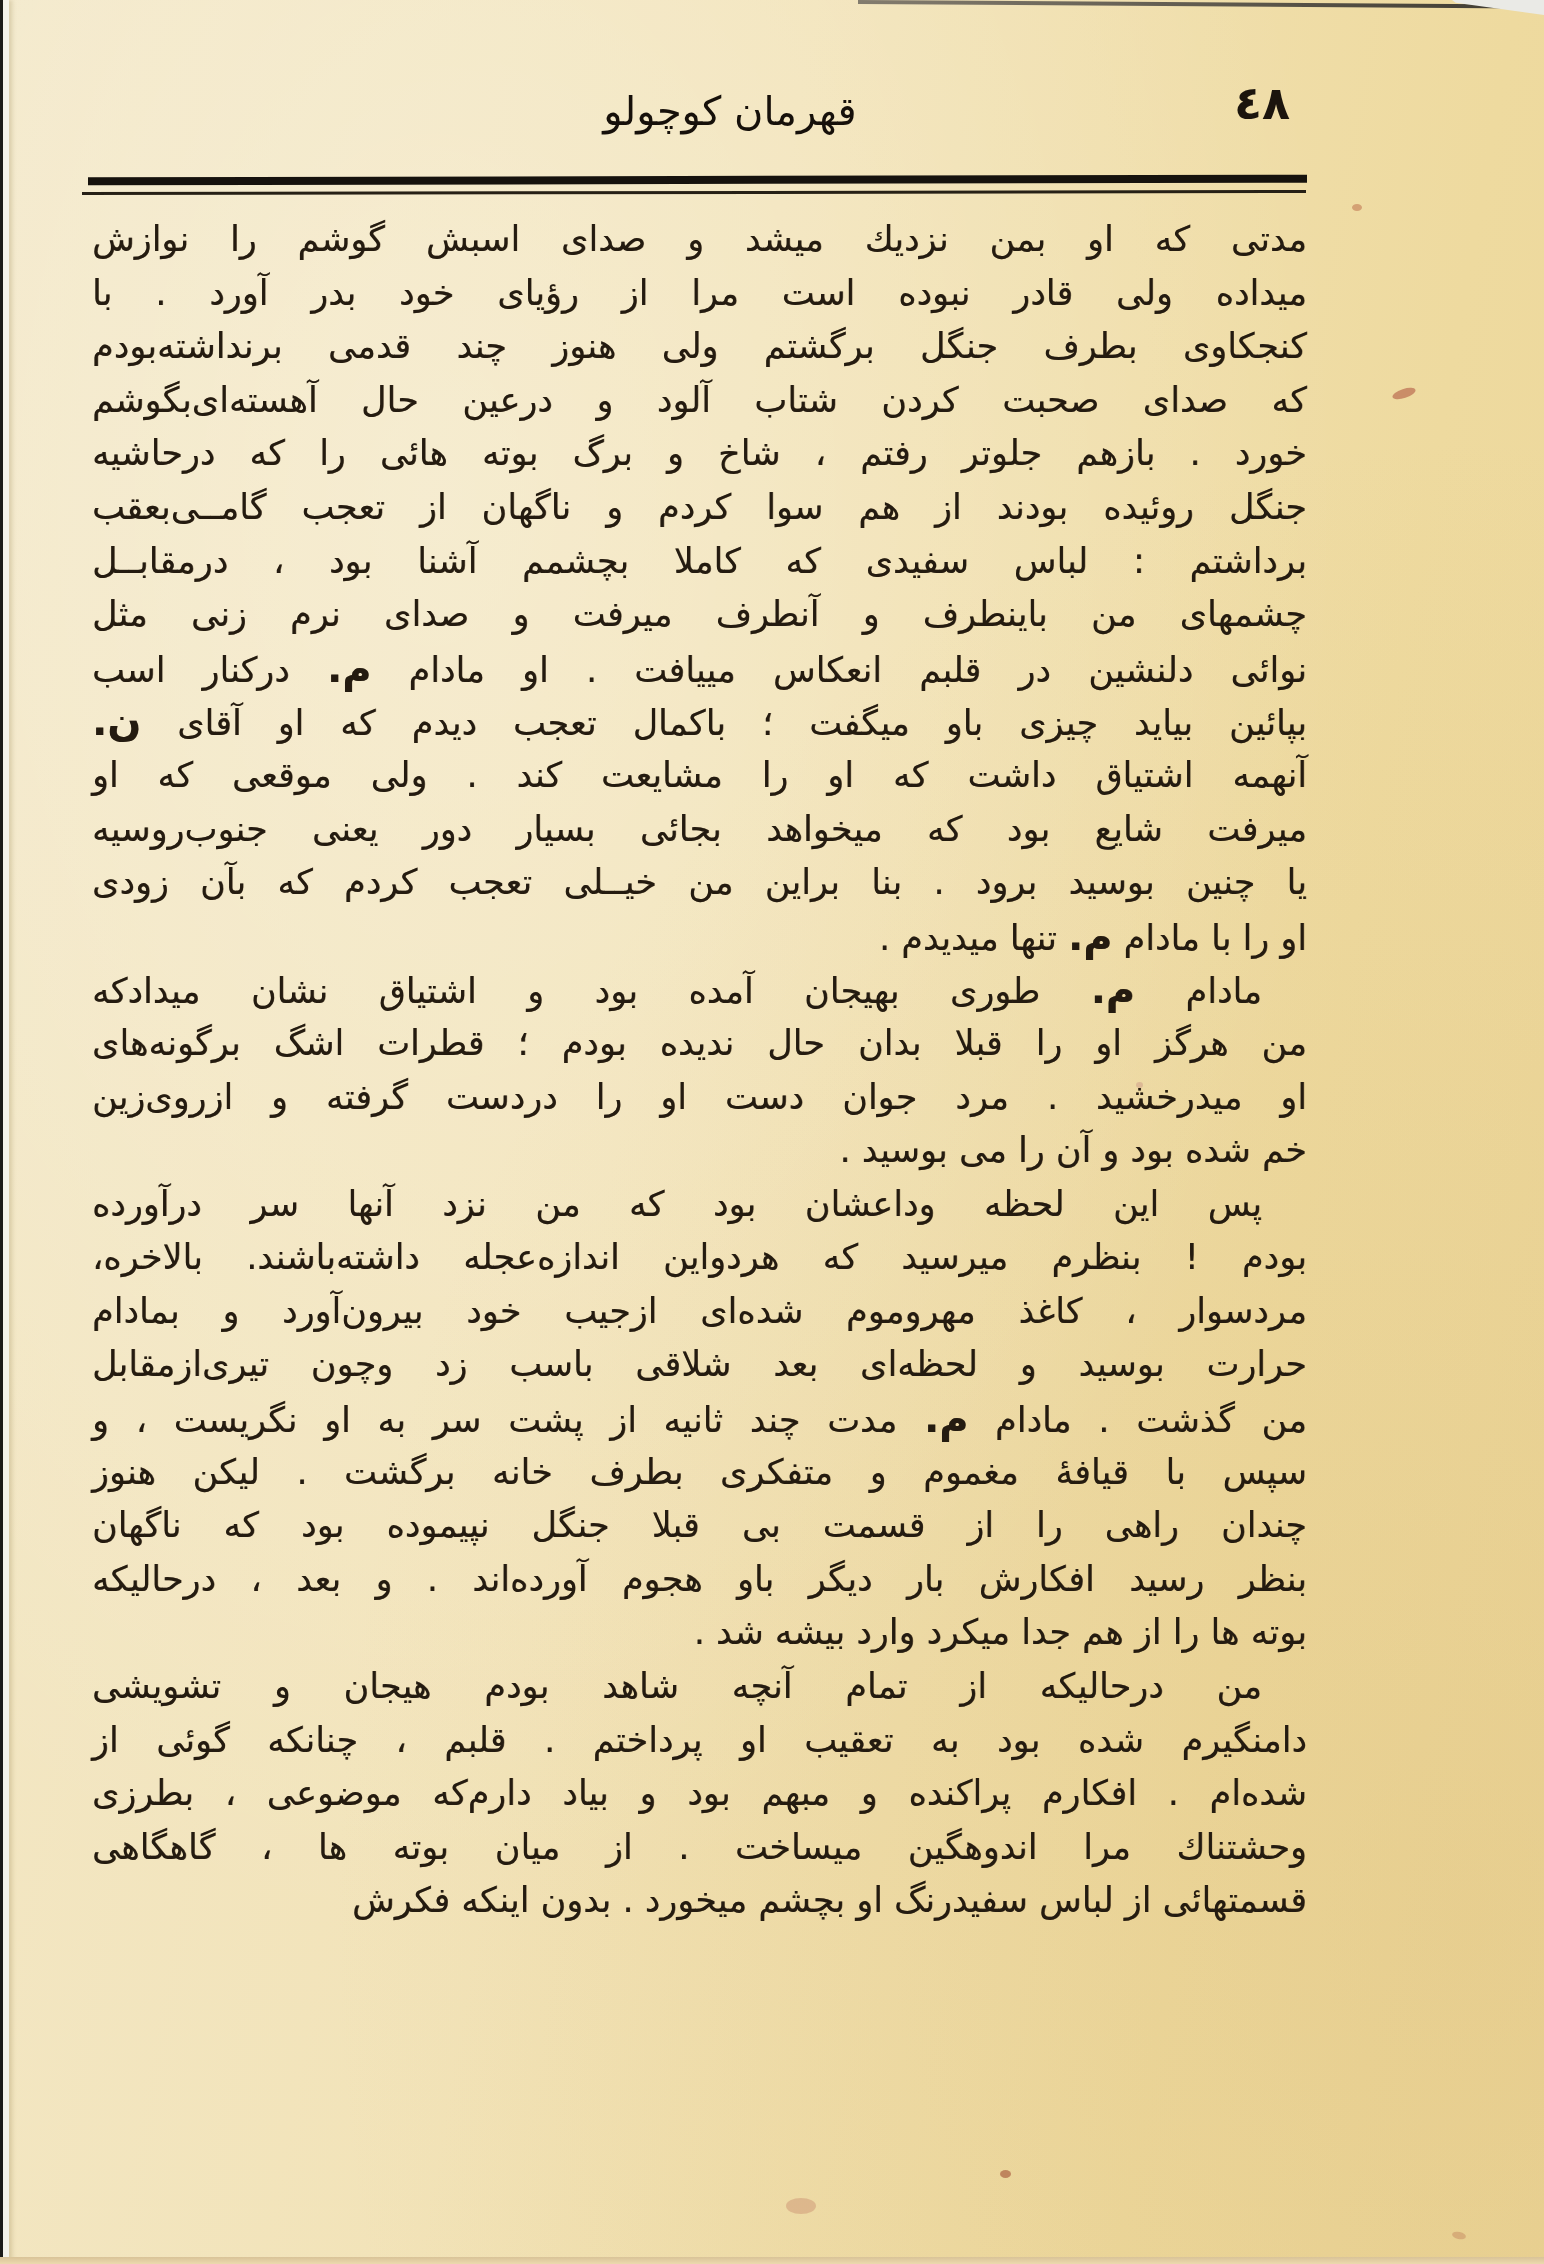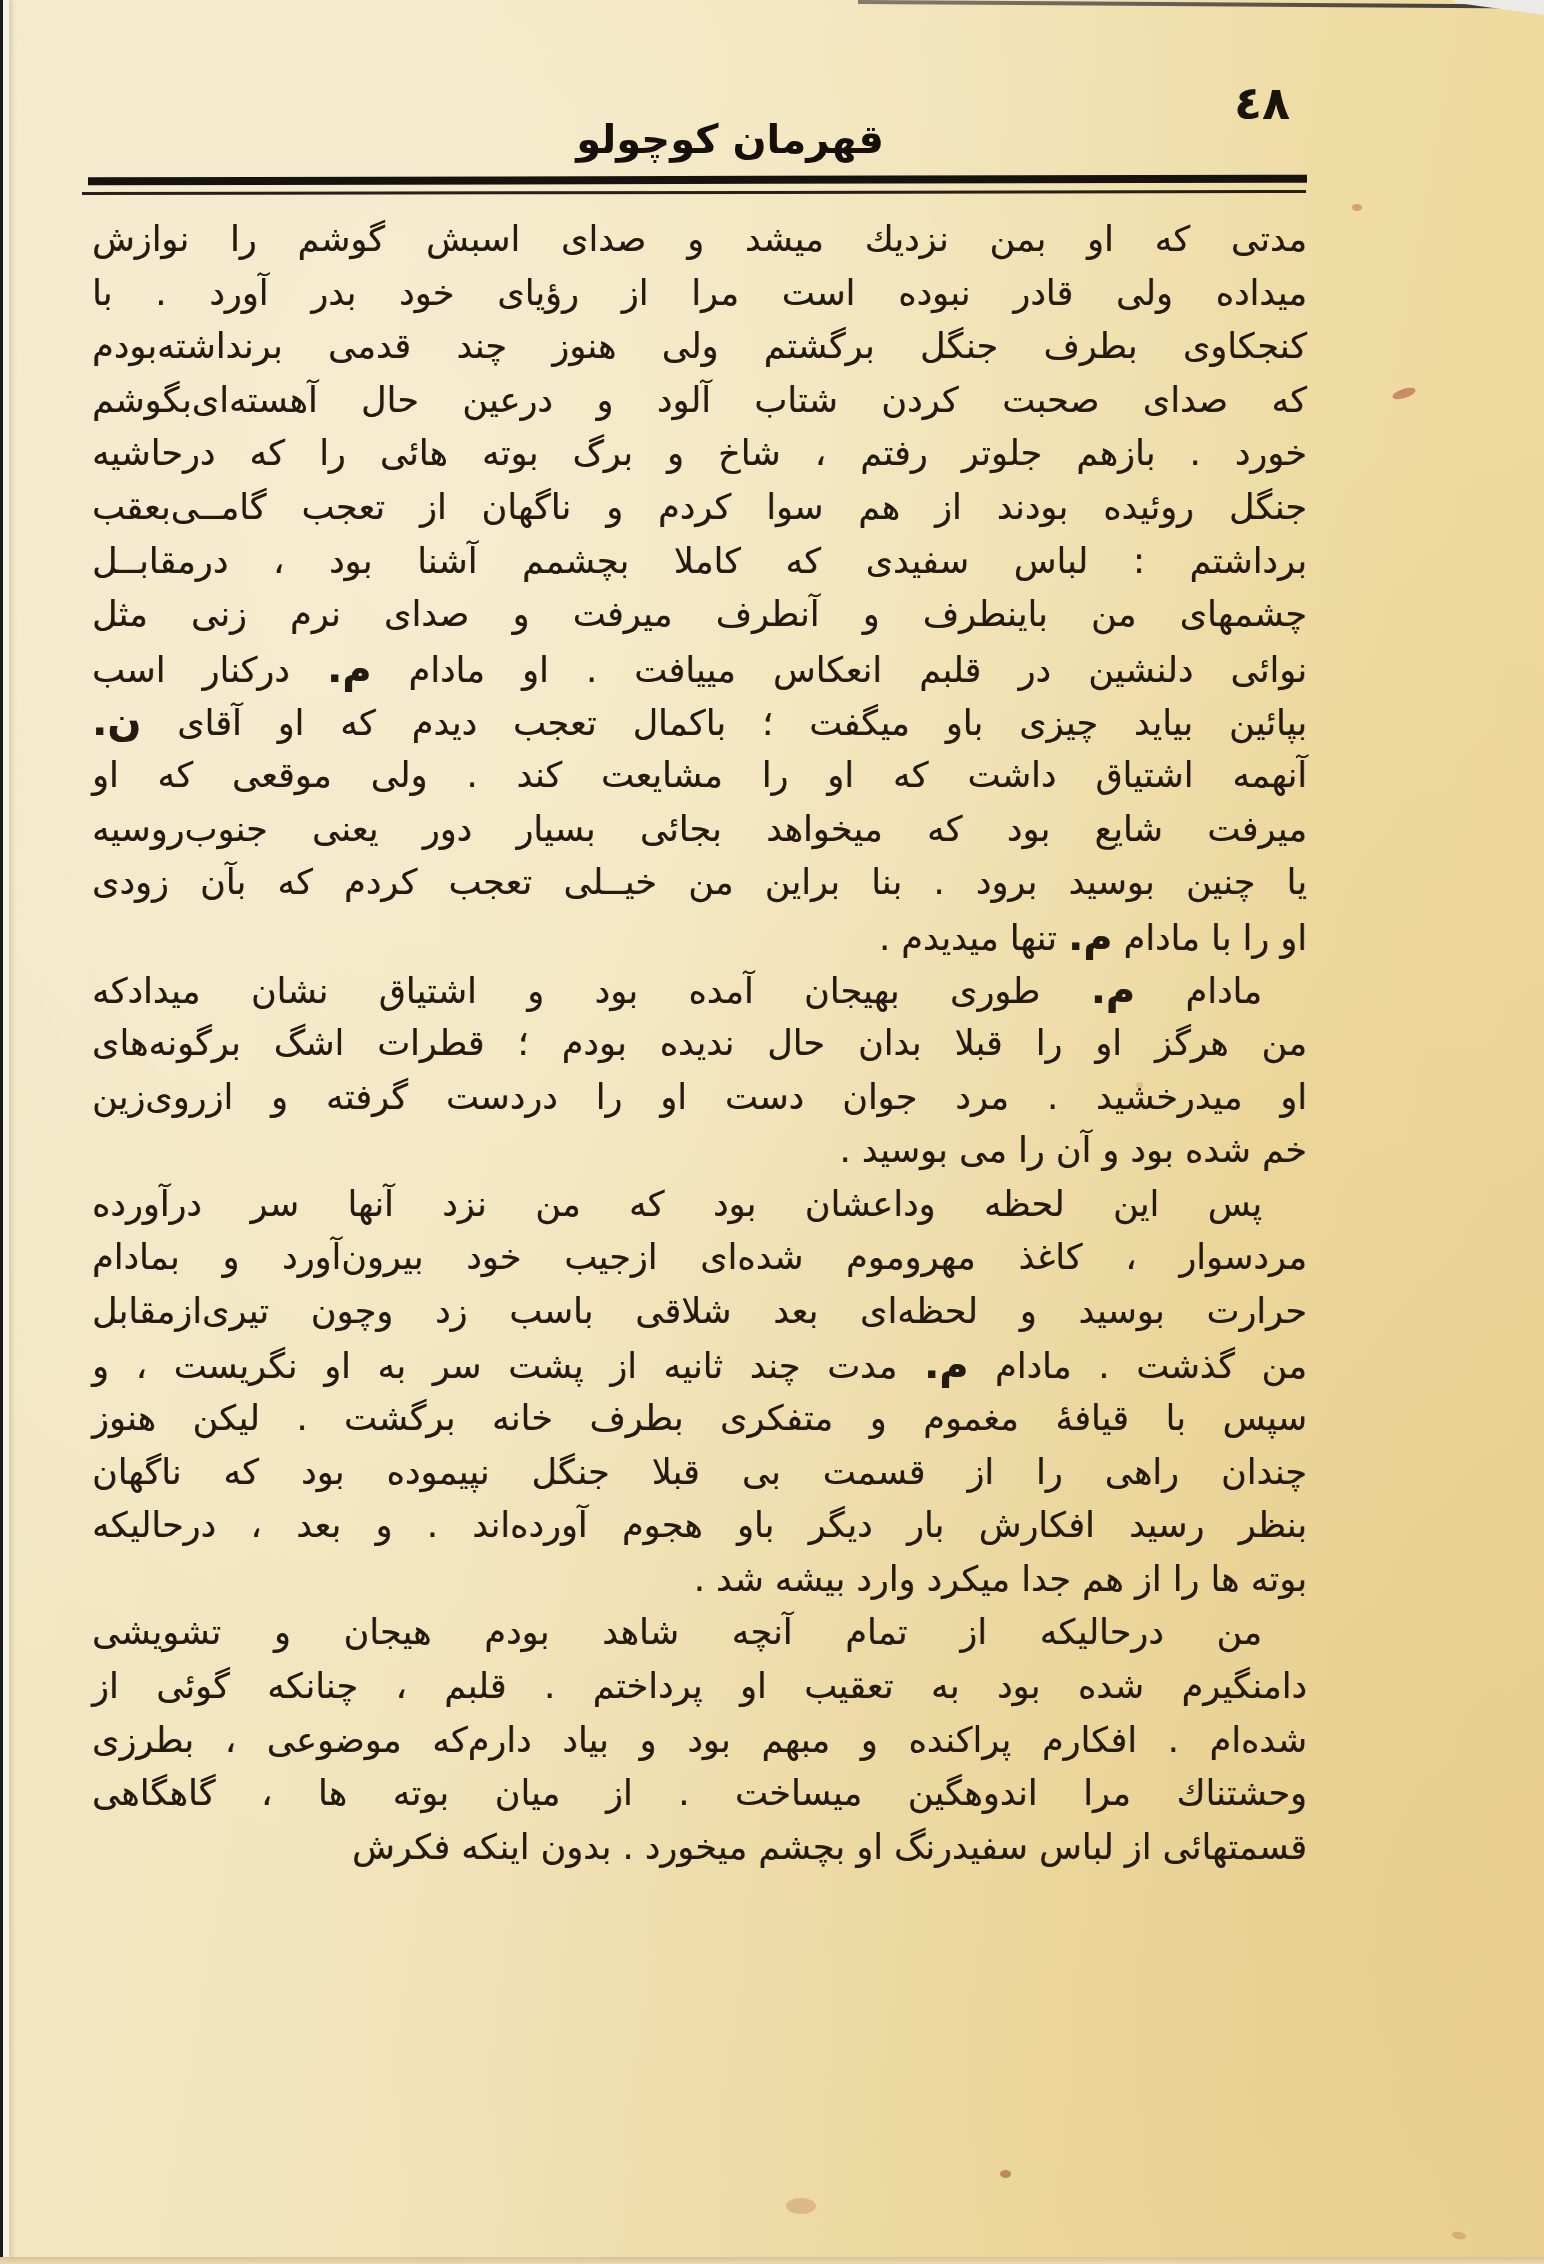--- a/index.html
+++ b/index.html
@@ -25,23 +25,22 @@
     background:#eaeae6; clip-path: polygon(0 0, 100% 0, 100% 100%, 4% 18%); }
   .edge-bottom { position:absolute; bottom:0; left:0; width:100%; height:7px;
     background: linear-gradient(to bottom, #d9c398, #ecd9ae); }
   
   .page-number {
     position:absolute; top:76px; left:1214px; width:96px;
     font-size:46px; font-weight:bold; text-align:center; color:#1b140d;
   }
   .book-title {
     position:absolute; top:88px; left:380px; width:700px;
-    font-size:40px; font-weight:bold; text-align:center; color:#16100a;
+    font-size:40px; font-weight:normal; text-align:center; color:#16100a;
     direction:rtl;
-    margin-top:28px;
   }
   .rule-thick { position:absolute; top:176px; left:88px; width:1219px; height:8px;
     background:#16120d; transform: rotate(-0.12deg); }
   .rule-thin  { position:absolute; top:191px; left:82px; width:1224px; height:3px;
     background:#262016; transform: rotate(-0.1deg); }
   
   .text-body {
     position:absolute; top:213px; left:92px; width:1215px;
     direction:rtl; color:#241b10;
   }
@@ -93,20 +92,21 @@
       <div class="line"><span>بپائین بیاید چیزی باو میگفت ؛ باکمال تعجب دیدم که او آقای </span><span class="b">ن.</span></div>
       <div class="line"><span>آنهمه اشتیاق داشت که او را مشایعت کند . ولی موقعی که او</span></div>
       <div class="line"><span>میرفت شایع بود که میخواهد بجائی بسیار دور یعنی جنوب‌روسیه</span></div>
       <div class="line"><span>یا چنین بوسید برود . بنا براین من خیــلی تعجب کردم که بآن زودی</span></div>
       <div class="line end"><span>او را با مادام </span><span class="b">م.</span><span> تنها میدیدم .</span></div>
       <div class="line indent"><span>مادام </span><span class="b">م.</span><span> طوری بهیجان آمده بود و اشتیاق نشان میدادکه</span></div>
       <div class="line"><span>من هرگز او را قبلا بدان حال ندیده بودم ؛ قطرات اشگ برگونه‌های</span></div>
       <div class="line"><span>او میدرخشید . مرد جوان دست او را دردست گرفته و ازروی‌زین</span></div>
       <div class="line end"><span>خم شده بود و آن را می بوسید .</span></div>
       <div class="line indent"><span>پس این لحظه وداعشان بود که من نزد آنها سر درآورده</span></div>
+      <div class="line"><span>بودم ! بنظرم میرسید که هردواین اندازه‌عجله داشته‌باشند. بالاخره،</span></div>
       <div class="line"><span>مردسوار ، کاغذ مهروموم شده‌ای ازجیب خود بیرون‌آورد و بمادام</span></div>
       <div class="line"><span>حرارت بوسید و لحظه‌ای بعد شلاقی باسب زد وچون تیری‌ازمقابل</span></div>
       <div class="line"><span>من گذشت . مادام </span><span class="b">م.</span><span> مدت چند ثانیه از پشت سر به او نگریست ، و</span></div>
       <div class="line"><span>سپس با قیافهٔ مغموم و متفکری بطرف خانه برگشت . لیکن هنوز</span></div>
       <div class="line"><span>چندان راهی را از قسمت بی قبلا جنگل نپیموده بود که ناگهان</span></div>
       <div class="line"><span>بنظر رسید افکارش بار دیگر باو هجوم آورده‌اند . و بعد ، درحالیکه</span></div>
       <div class="line end"><span>بوته ها را از هم جدا میکرد وارد بیشه شد .</span></div>
       <div class="line indent"><span>من درحالیکه از تمام آنچه شاهد بودم هیجان و تشویشی</span></div>
       <div class="line"><span>دامنگیرم شده بود به تعقیب او پرداختم . قلبم ، چنانکه گوئی از</span></div>
       <div class="line"><span>شده‌ام . افکارم پراکنده و مبهم بود و بیاد دارم‌که موضوعی ، بطرزی</span></div>

